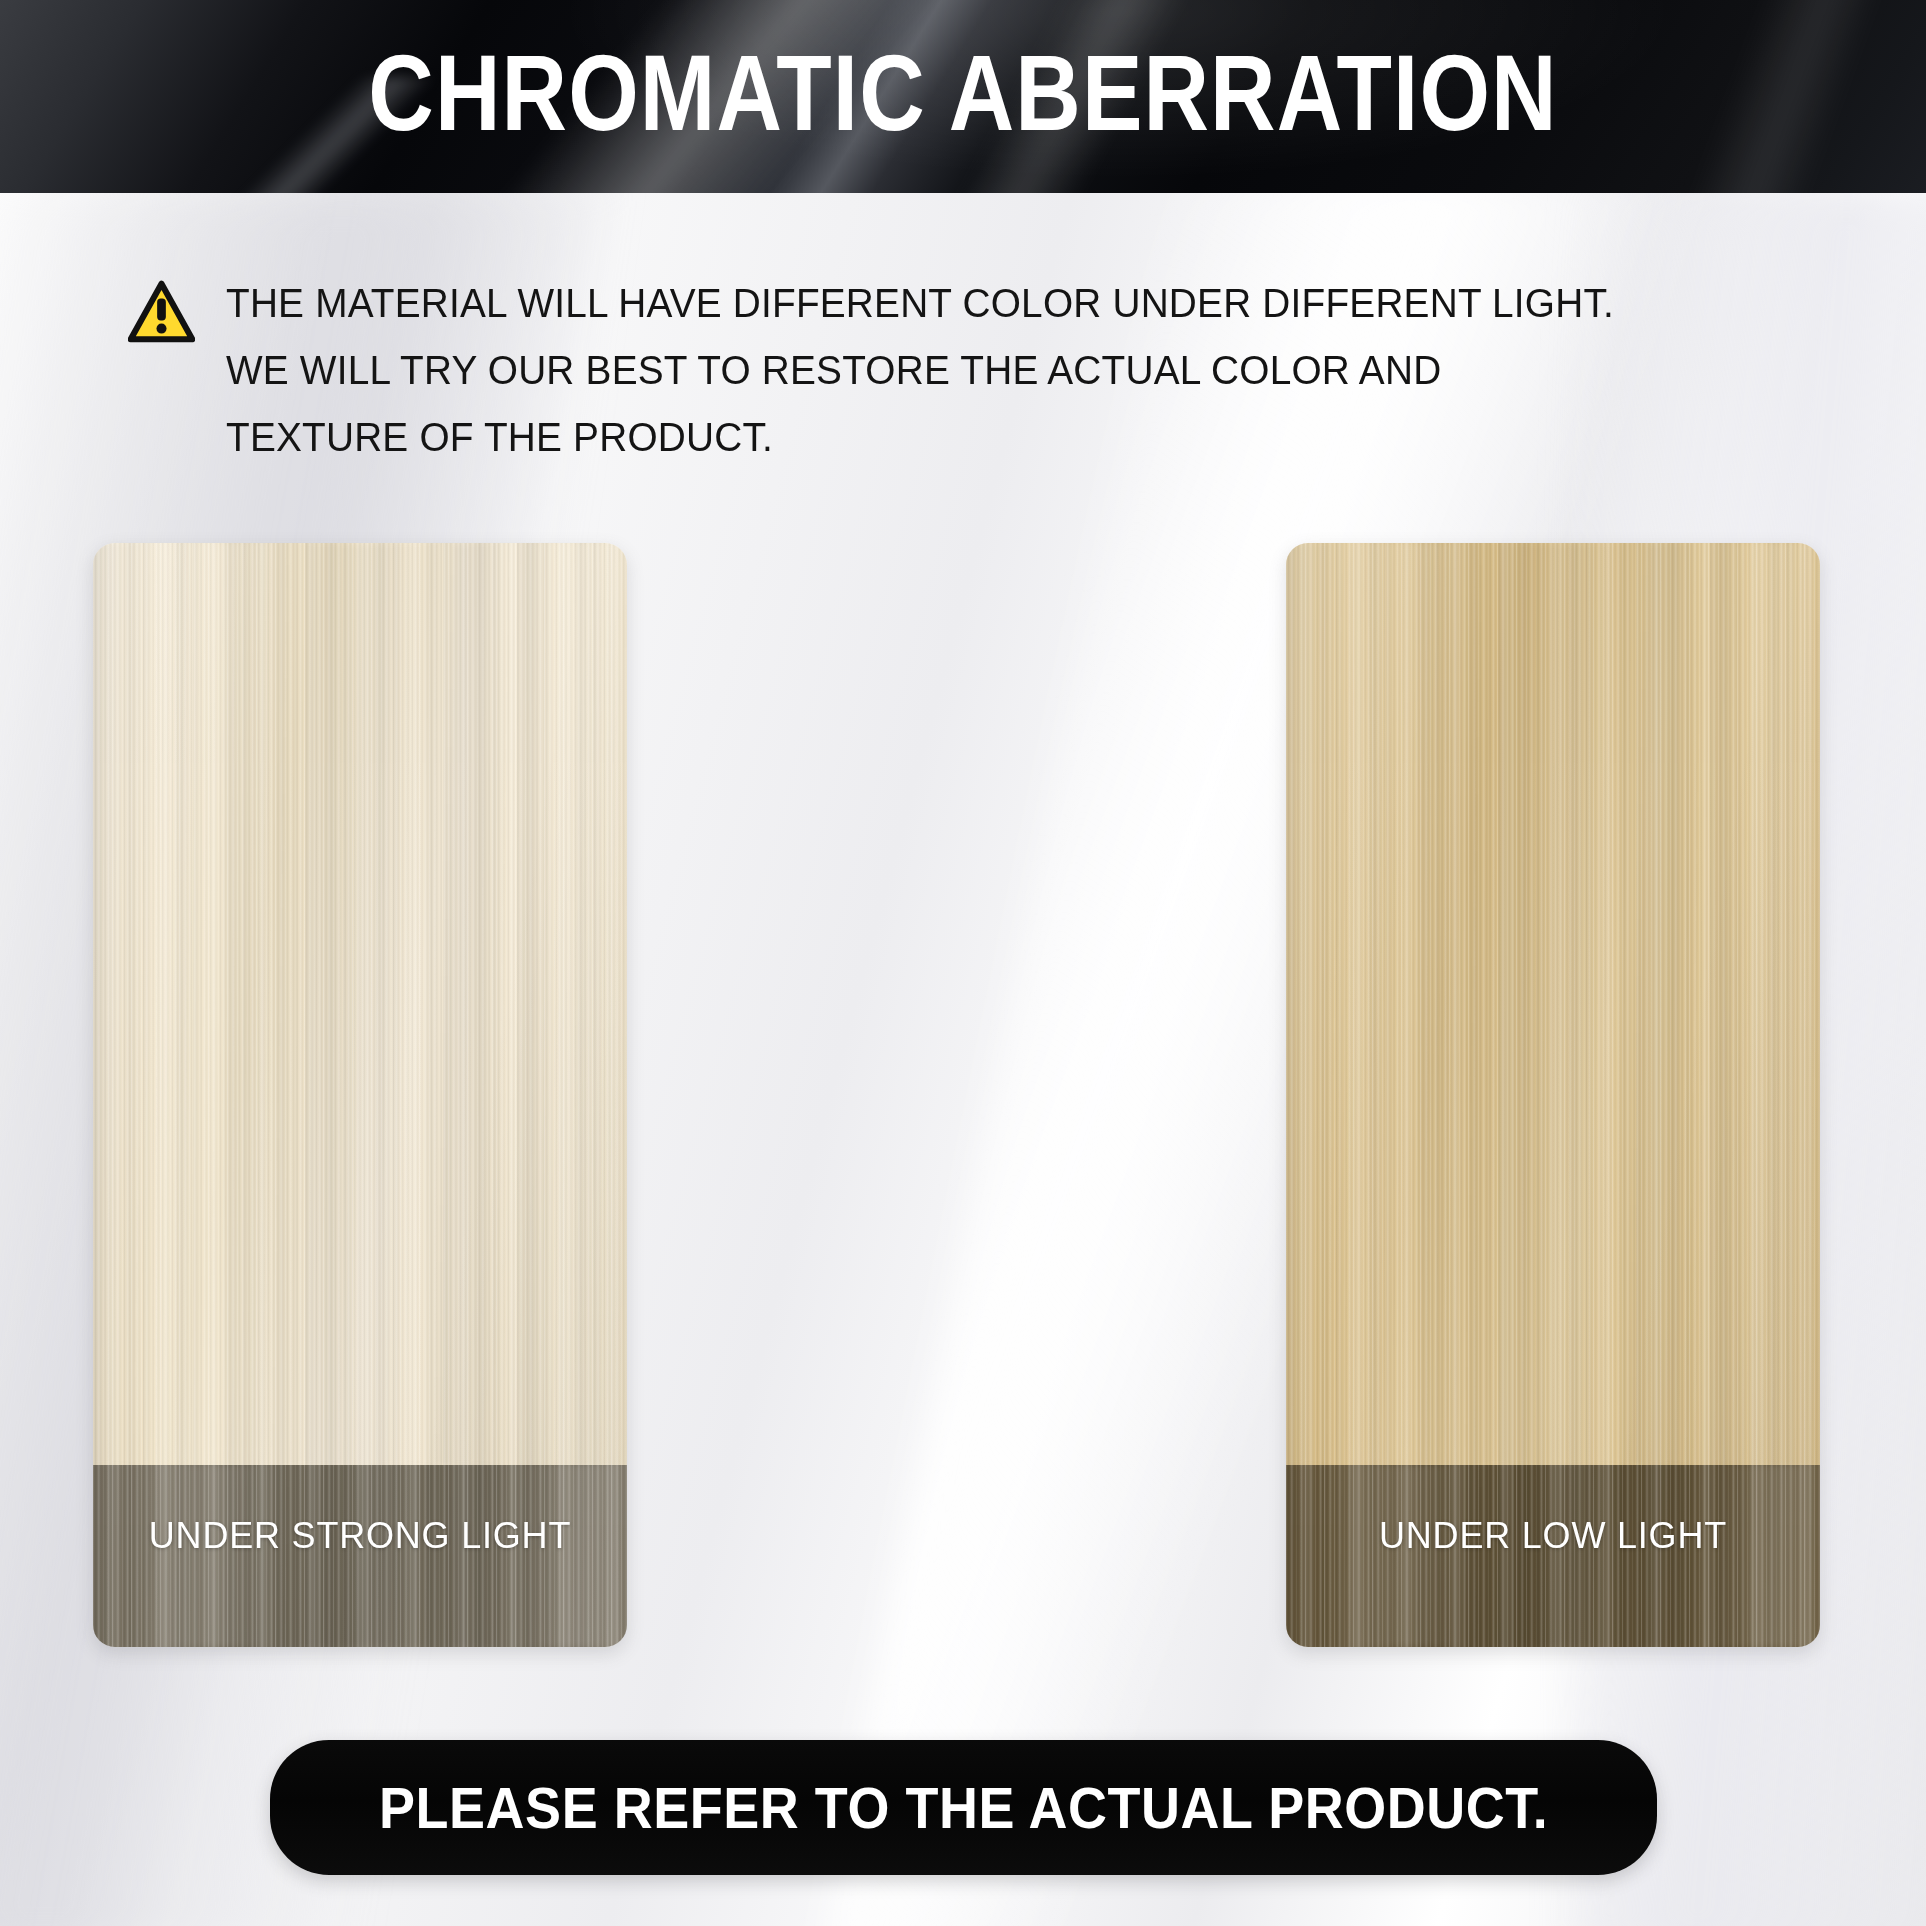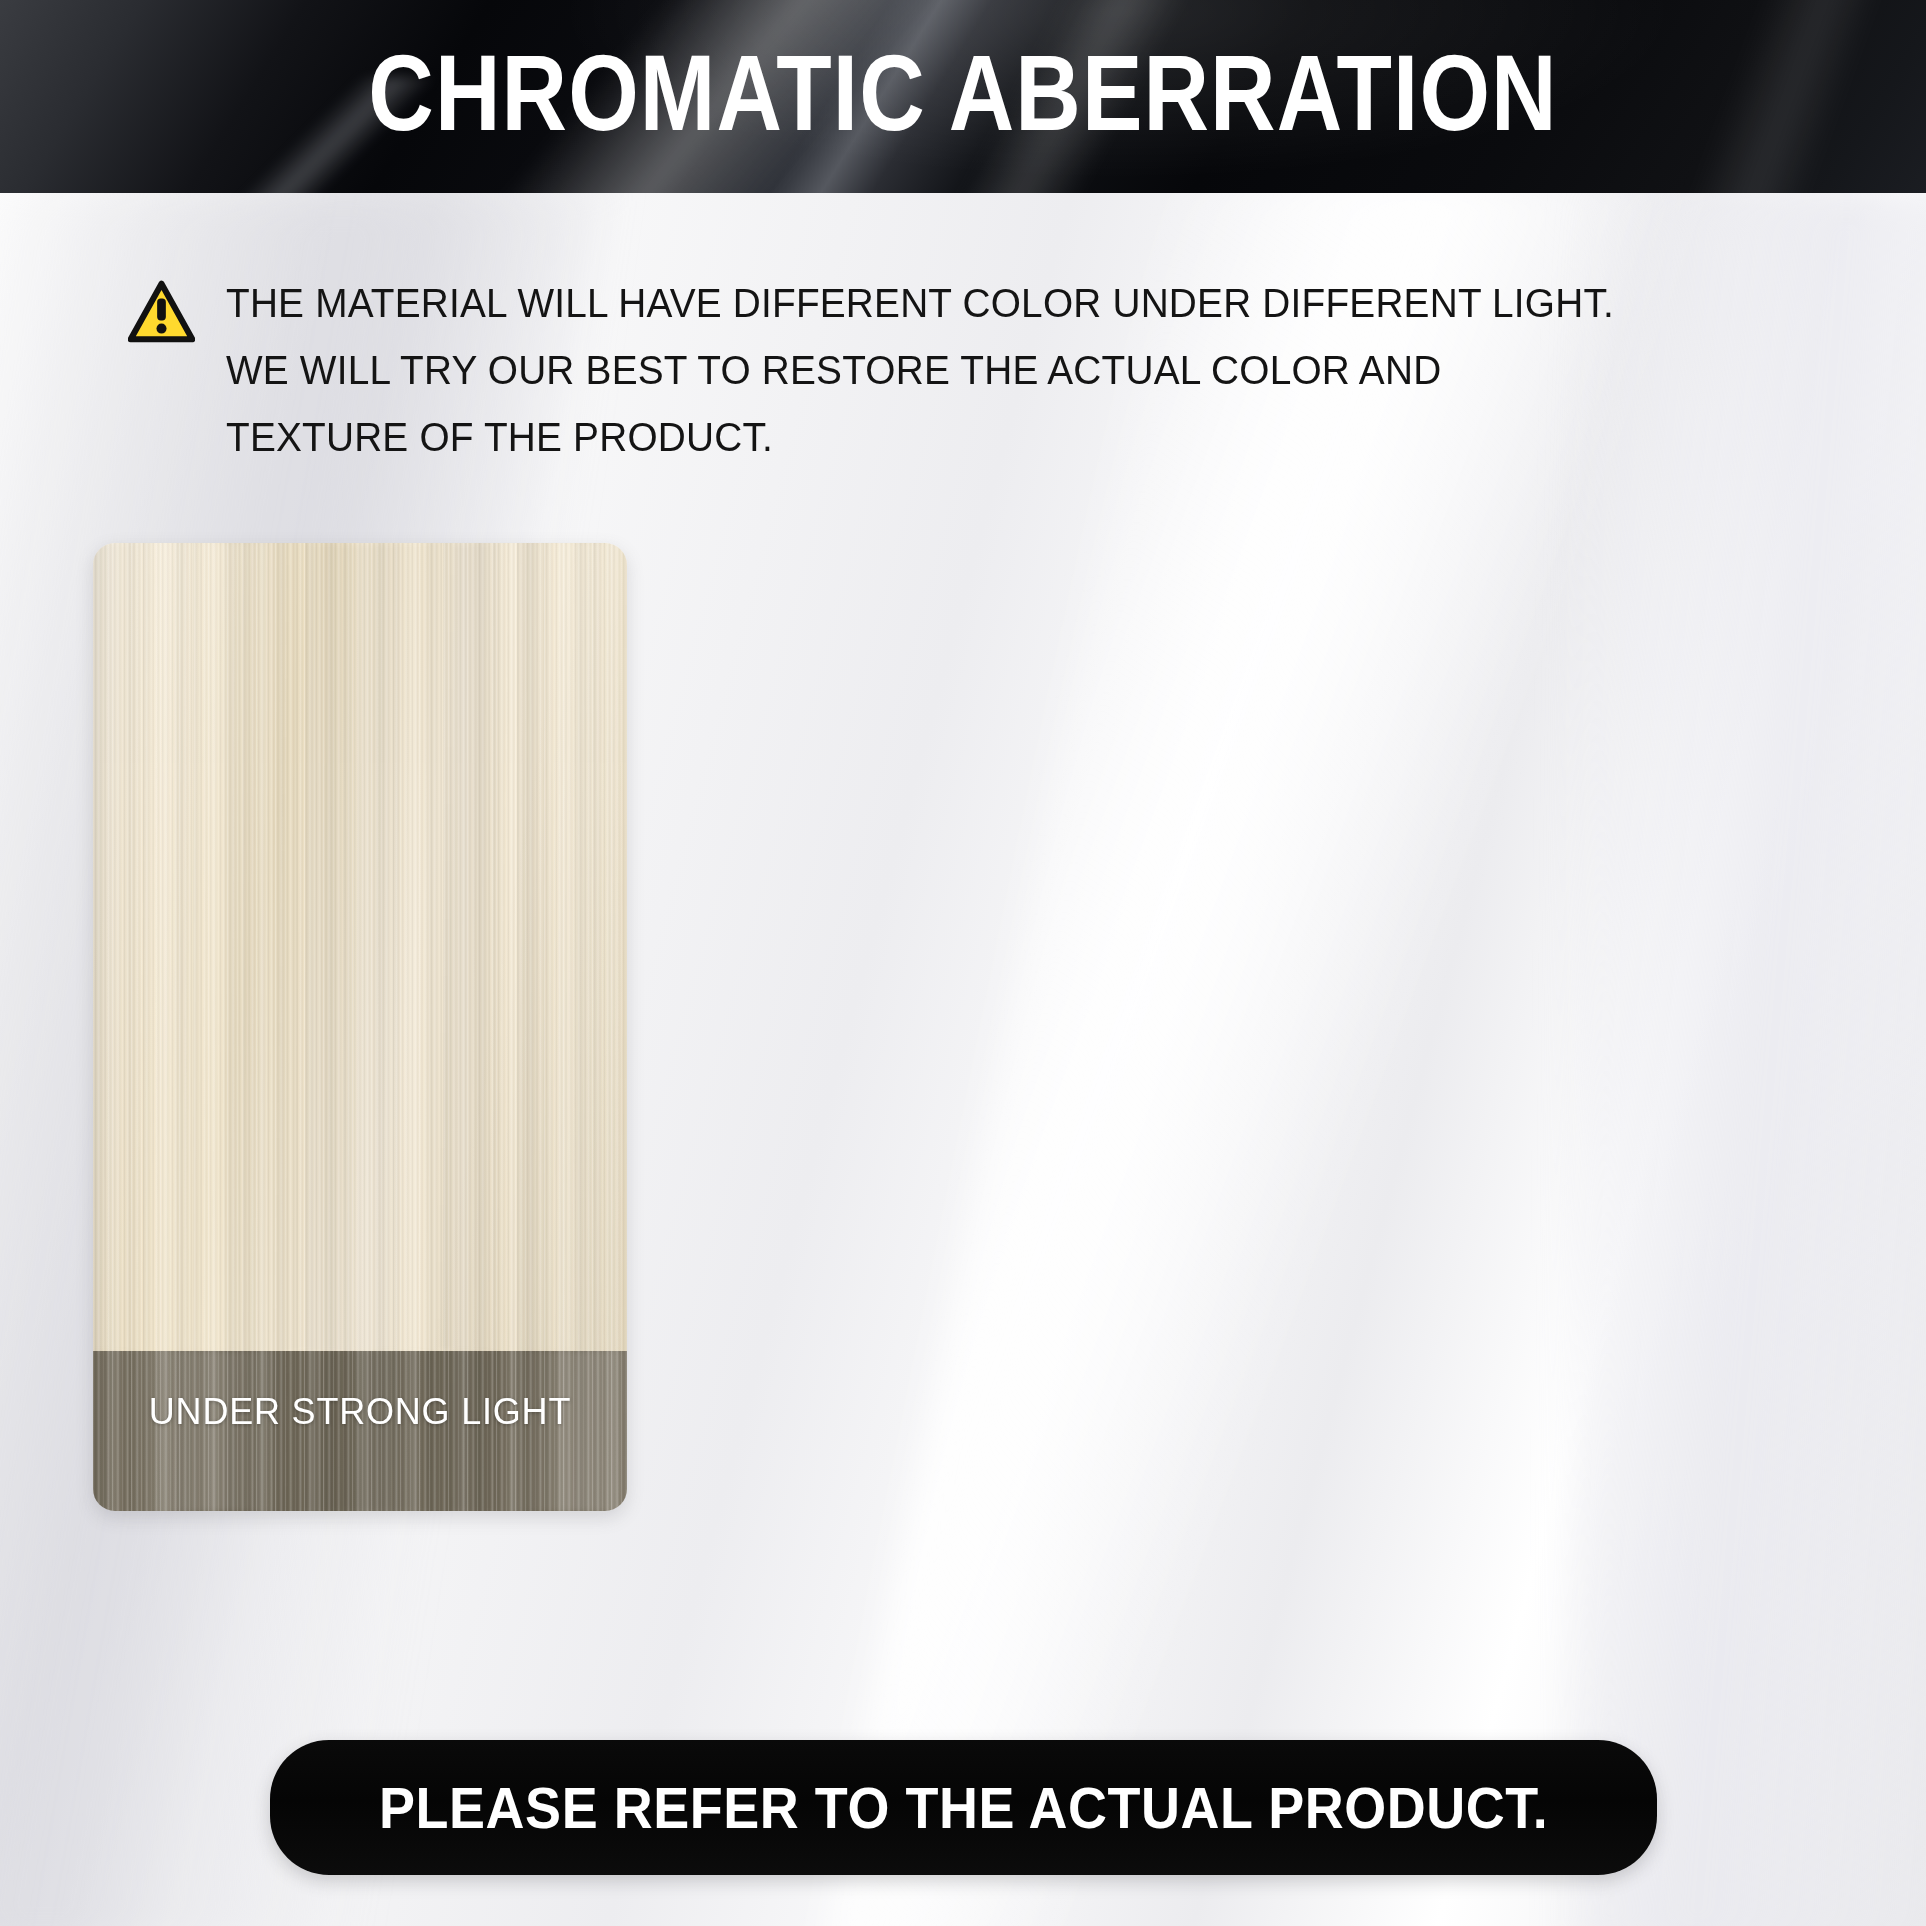--- a/index.html
+++ b/index.html
@@ -156,21 +156,21 @@
     left: 93px;
     top: 543px;
     width: 1727px;
     height: 1104px;
     display: flex;
     justify-content: space-between;
   }
   .swatch {
     position: relative;
     width: 534px;
-    height: 968px;
+    height: 1104px;
     border-radius: 22px;
     overflow: hidden;
     box-shadow: 0 6.4px 16.7px rgba(90,90,95,0.18);
   }
   .wood-top {
     position: absolute;
     left: 0; top: 0;
     width: 100%;
     height: 83.5%;
   }
@@ -307,20 +307,32 @@
         <div class="vignette"></div>
       </div>
       <div class="wood-bottom" style="background: linear-gradient(100deg, rgb(126, 118, 102) 0%, rgb(110, 103, 87) 52%, rgb(126, 118, 102) 100%);">
         <div class="grain"></div>
         <div class="grain-soft"></div>
       </div>
       <div class="swatch-label">UNDER STRONG LIGHT</div>
     </div>
 
 
+    <div class="swatch">
+      <div class="wood-top" style="background: linear-gradient(100deg, rgb(227, 204, 155) 0%, rgb(217, 190, 135) 34%, rgb(227, 204, 155) 58%, rgb(217, 190, 135) 100%);">
+        <div class="grain"></div>
+        <div class="grain-soft"></div>
+        <div class="vignette"></div>
+      </div>
+      <div class="wood-bottom" style="background: linear-gradient(100deg, rgb(107, 92, 63) 0%, rgb(92, 79, 53) 52%, rgb(107, 92, 63) 100%);">
+        <div class="grain"></div>
+        <div class="grain-soft"></div>
+      </div>
+      <div class="swatch-label">UNDER LOW LIGHT</div>
+    </div>
 
   </div>
 
   <div id="footer-banner">
     <div id="footer-text" style="color: rgb(255, 255, 255);">PLEASE REFER TO THE ACTUAL PRODUCT.</div>
   </div>
 
 </div>
 
 

